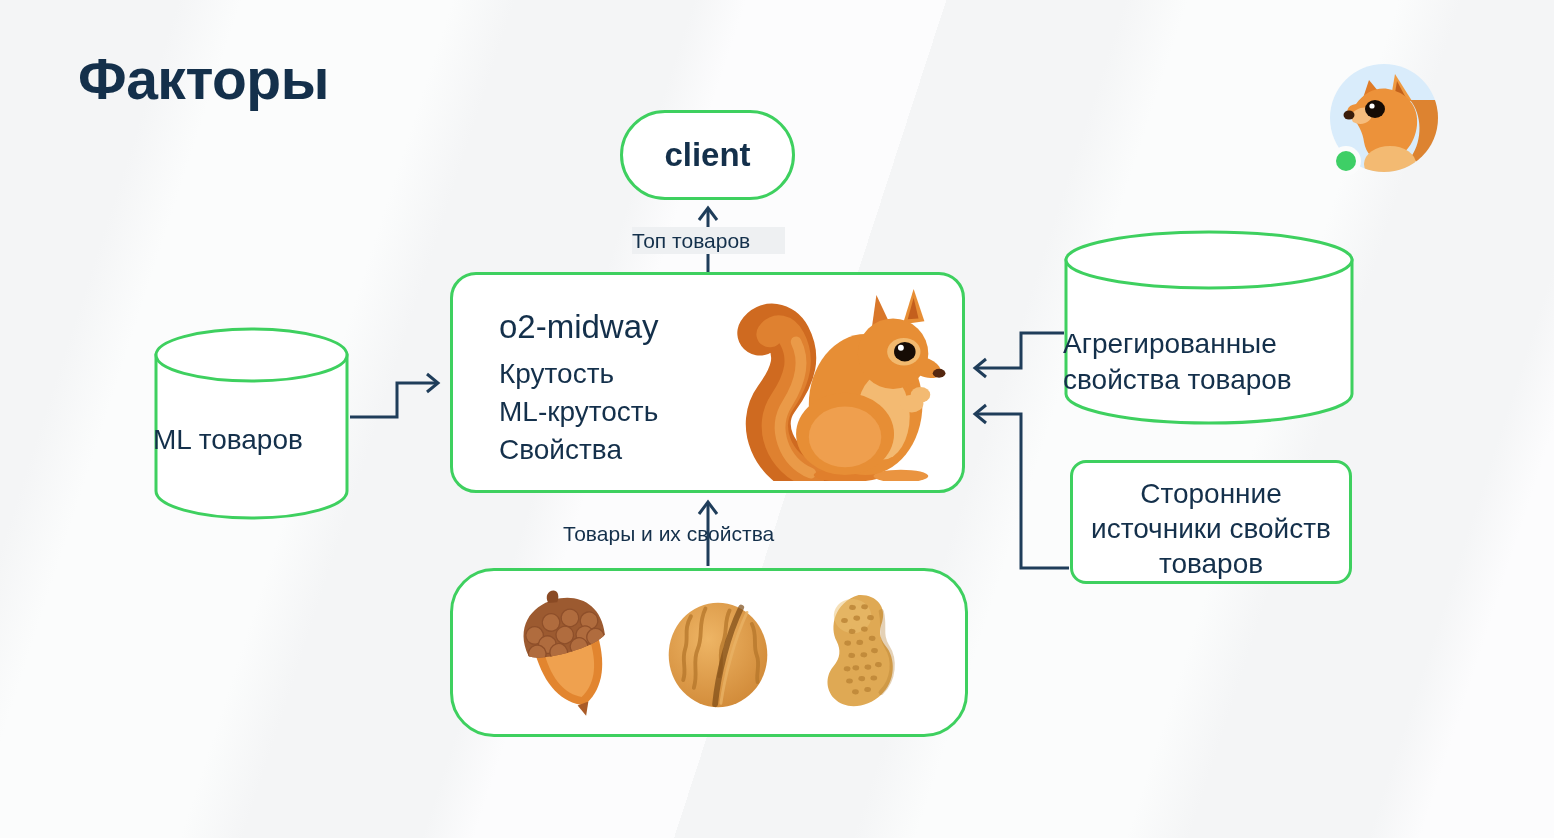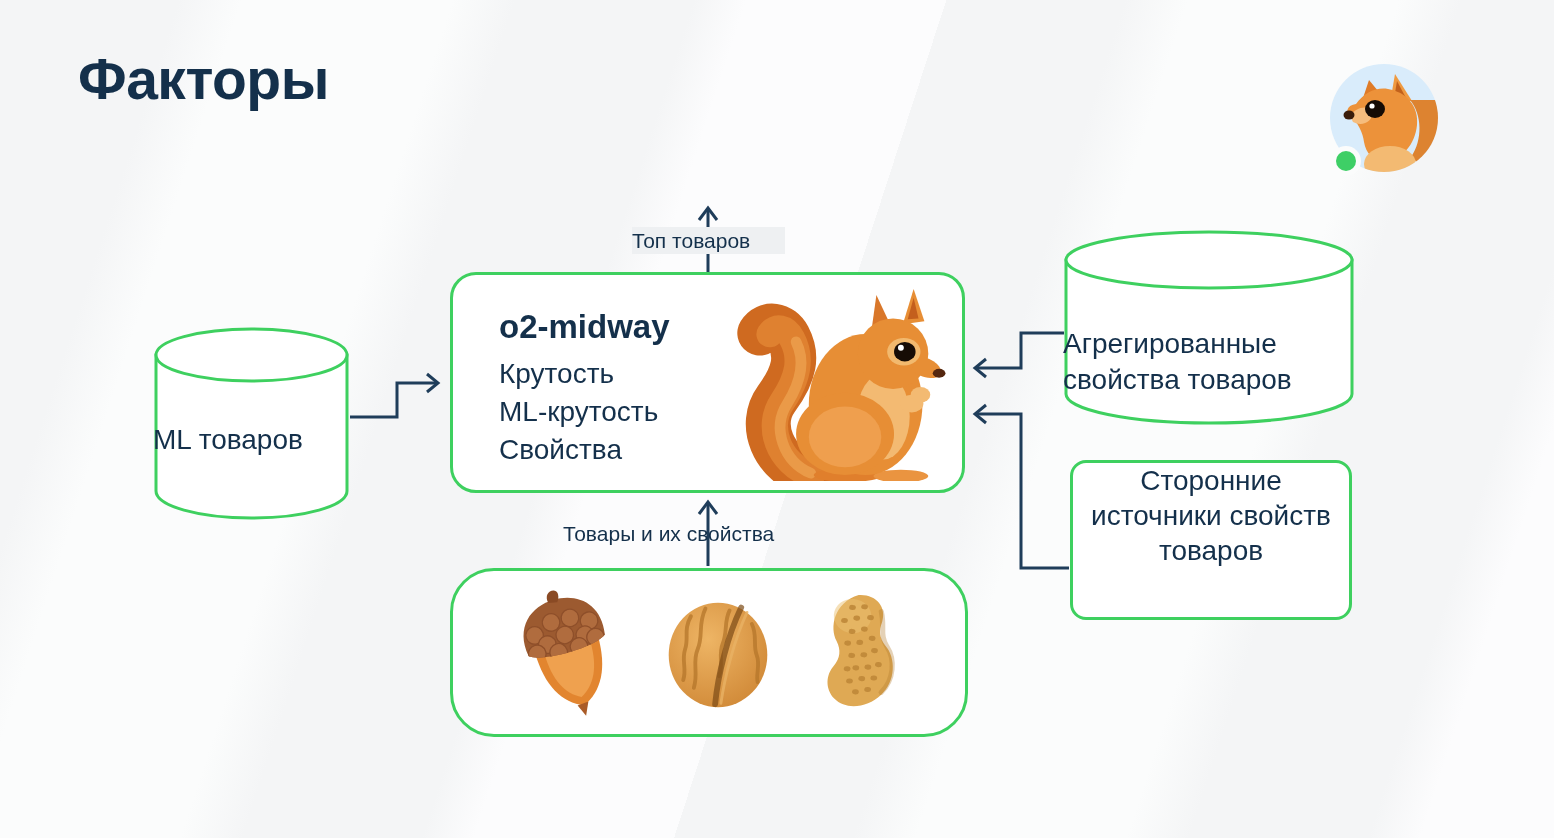--- a/index.html
+++ b/index.html
@@ -38,26 +38,26 @@
 
   
   .node{position:absolute;background:#fff;border:3px solid var(--green);z-index:3}
 
   .client{left:620px;top:110px;width:175px;height:90px;border-radius:45px;
           display:flex;align-items:center;justify-content:center}
   .client span{font-size:33px;font-weight:bold}
 
   .midway{left:450px;top:272px;width:515px;height:221px;border-radius:26px}
   .midway-text{position:absolute;left:46px;top:32px}
-  .midway-title{font-size:33px;font-weight:bold;line-height:40px;margin-bottom:8px}
+  .midway-title{font-size:33px;font-weight:normal;line-height:40px;margin-bottom:8px}
   .midway-item{font-size:28px;line-height:38px}
   .midway .squirrel{position:absolute;right:16px;top:14px}
 
-  .third{left:1070px;top:460px;width:282px;height:160px;border-radius:16px;
-         display:flex;align-items:flex-start;justify-content:center;text-align:center}
+  .third{left:1070px;top:460px;width:282px;height:124px;border-radius:16px;
+         display:flex;align-items:flex-end;justify-content:center;text-align:center}
   .third span{font-size:28px;line-height:35px;width:250px;display:block}
 
   .nuts{left:450px;top:568px;width:518px;height:169px;border-radius:44px;
         display:flex;align-items:center;justify-content:center;gap:32px}
 
   
   .cyl{position:absolute;z-index:3}
   .cyl-label{position:absolute;z-index:4;text-align:left;font-size:28px;line-height:36px}
   .ml-label{left:153px;top:422px;width:197px}
   .agg-label{left:1063px;top:326px;width:292px}
@@ -116,20 +116,23 @@
         <path d="M20,52 C26,43 37,41 43,47 C43,58 32,63 23,58 Z" fill="#f6bd7d"></path>
         <ellipse cx="19" cy="51" rx="5.5" ry="4.5" fill="#3a1d0b"></ellipse>
         <ellipse cx="45" cy="45" rx="10" ry="9" fill="#140b05"></ellipse>
         <circle cx="42" cy="42" r="2.6" fill="#fff"></circle>
         <ellipse cx="60" cy="100" rx="26" ry="18" fill="#f3ba72"></ellipse>
       </g>
     </svg>
     <span class="status-dot"></span>
   </div>
 
+  <div class="node client">
+    <span>client</span>
+  </div>
 
   <div class="edge-label top-label">Топ товаров</div>
   <div class="edge-label bottom-label">Товары и их свойства</div>
 
   <div class="node midway">
     <div class="midway-text">
       <div class="midway-title">o2-midway</div>
       <div class="midway-item">Крутость</div>
       <div class="midway-item">ML-крутость</div>
       <div class="midway-item">Свойства</div>

